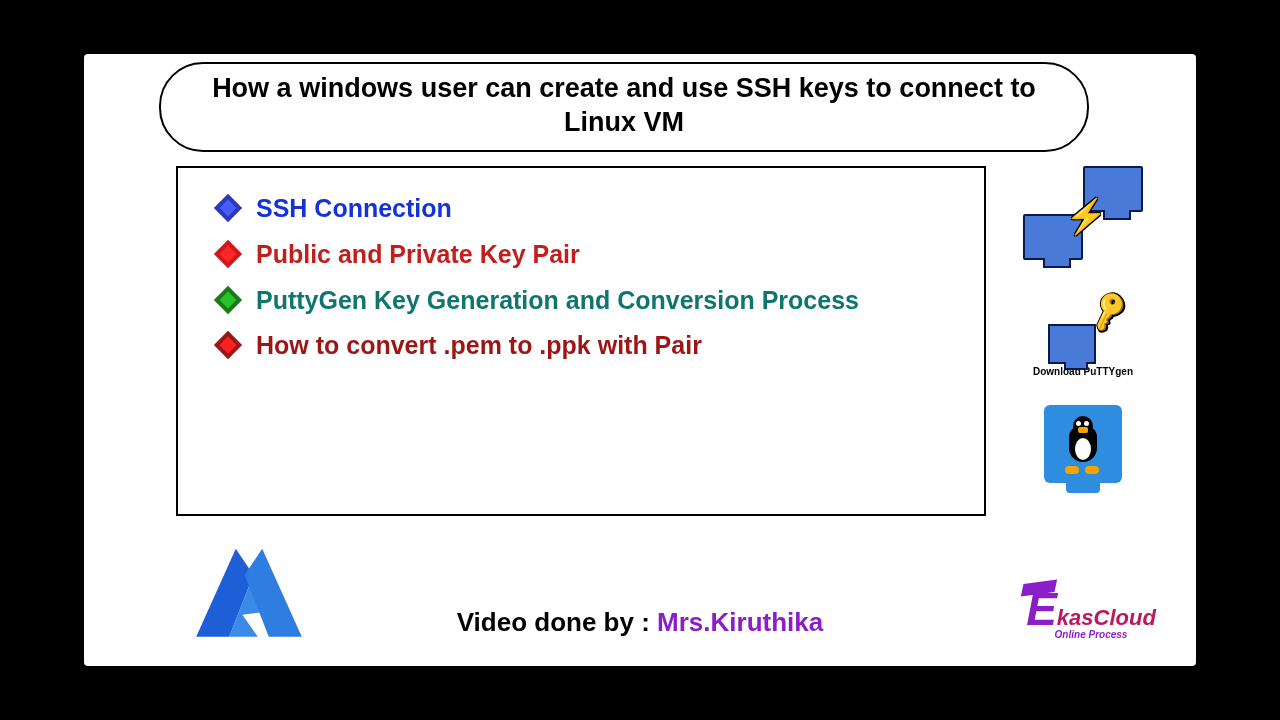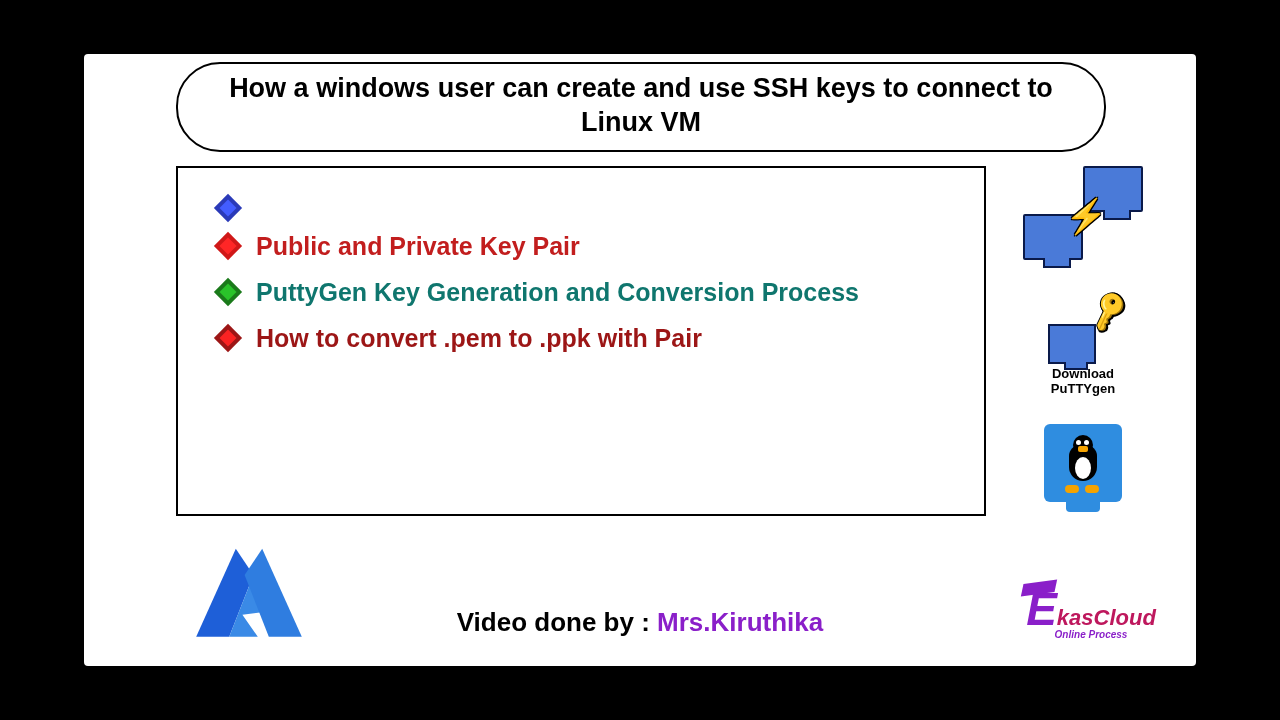--- a/index.html
+++ b/index.html
@@ -15,21 +15,21 @@
     top: 54px;
     left: 84px;
     width: 1112px;
     height: 612px;
     background: #fff;
     border-radius: 4px;
   }
   .title-box {
     position: absolute;
     top: 8px;
-    left: 92px;
+    left: 75px;
     width: 930px;
     border: 2.5px solid #000;
     border-radius: 44px;
     padding: 8px 28px 10px 28px;
     text-align: center;
   }
   .title-box span {
     font-weight: 700;
     font-size: 27px;
     color: #000;
@@ -98,21 +98,21 @@
     position: absolute;
     right: 28px;
     top: 112px;
     width: 170px;
     display: flex;
     flex-direction: column;
     align-items: center;
     gap: 28px;
   }
   .icon-box { width: 120px; display:flex; flex-direction:column; align-items:center; }
-  .icon-caption { font-size: 13px; font-weight:700; margin-top:2px; color:#000; text-align:center; }
+  .icon-caption { font-size: 10px; font-weight:700; margin-top:2px; color:#000; text-align:center; }
 
   
   .mon {
     width: 60px; height: 46px; background:#4a7ad8;
     border:2px solid #0a1a4a; position:relative; border-radius:2px;
   }
   .mon::after{
     content:""; position:absolute; bottom:-10px; left:18px;
     width:24px; height:8px; background:#4a7ad8; border:2px solid #0a1a4a; border-top:none;
   }
@@ -184,20 +184,21 @@
 
 <div class="slide-wrap">
 
   <div class="title-box">
     <span>How a windows user can create and use SSH keys to connect to Linux VM</span>
   </div>
 
   <div class="bullets-box">
     <div class="bullet">
       <div class="dia dia-blue"></div>
+      <div class="btxt t-blue">SSH Connection</div>
     </div>
     <div class="bullet">
       <div class="dia dia-red"></div>
       <div class="btxt t-red">Public and Private Key Pair</div>
     </div>
     <div class="bullet">
       <div class="dia dia-green"></div>
       <div class="btxt t-green">PuttyGen Key Generation and Conversion Process</div>
     </div>
     <div class="bullet">

